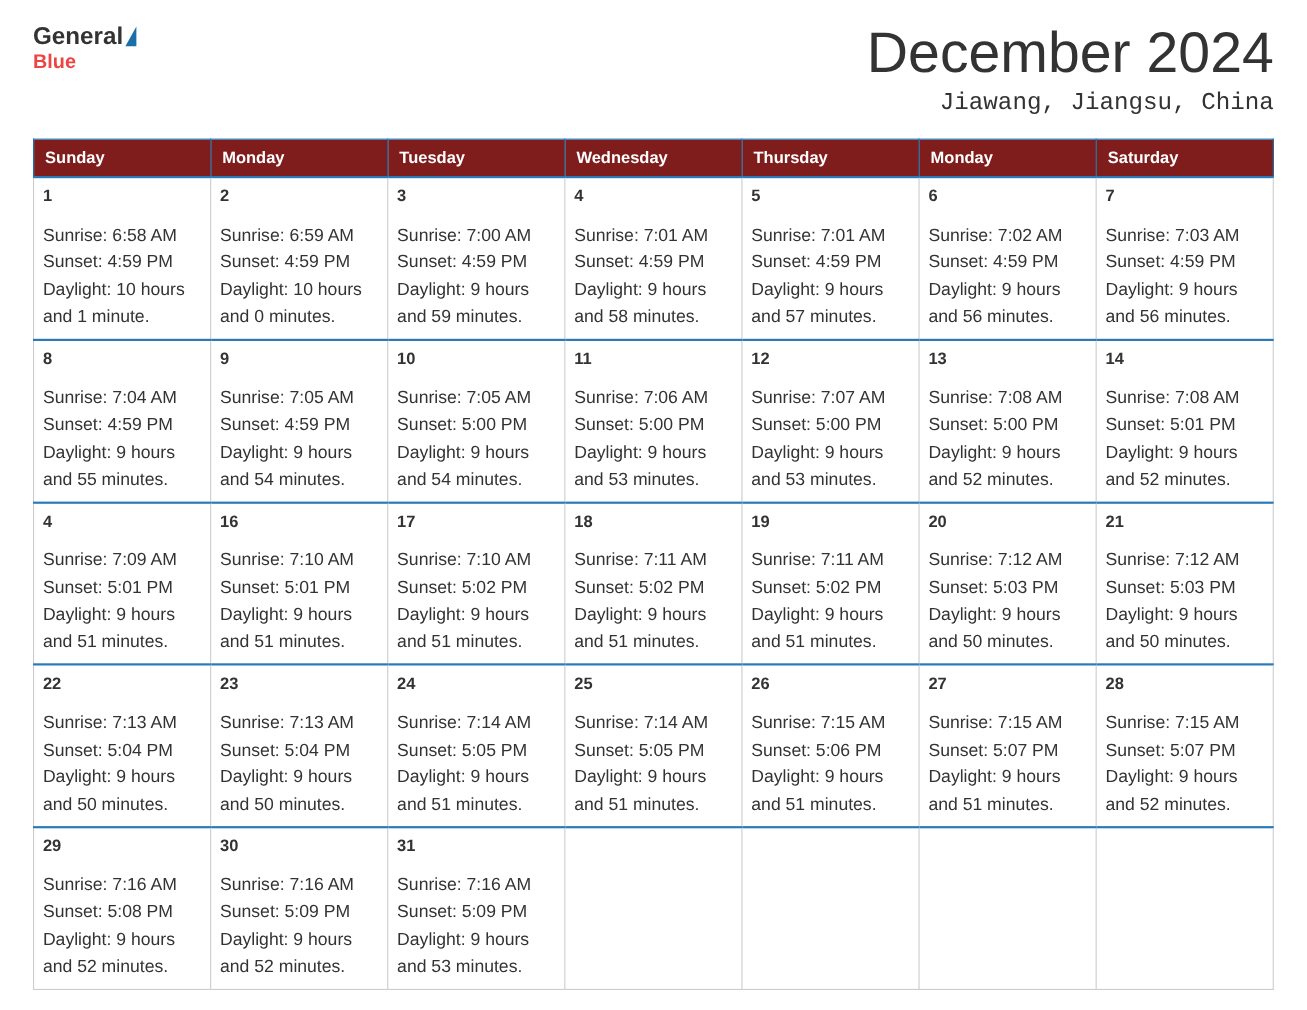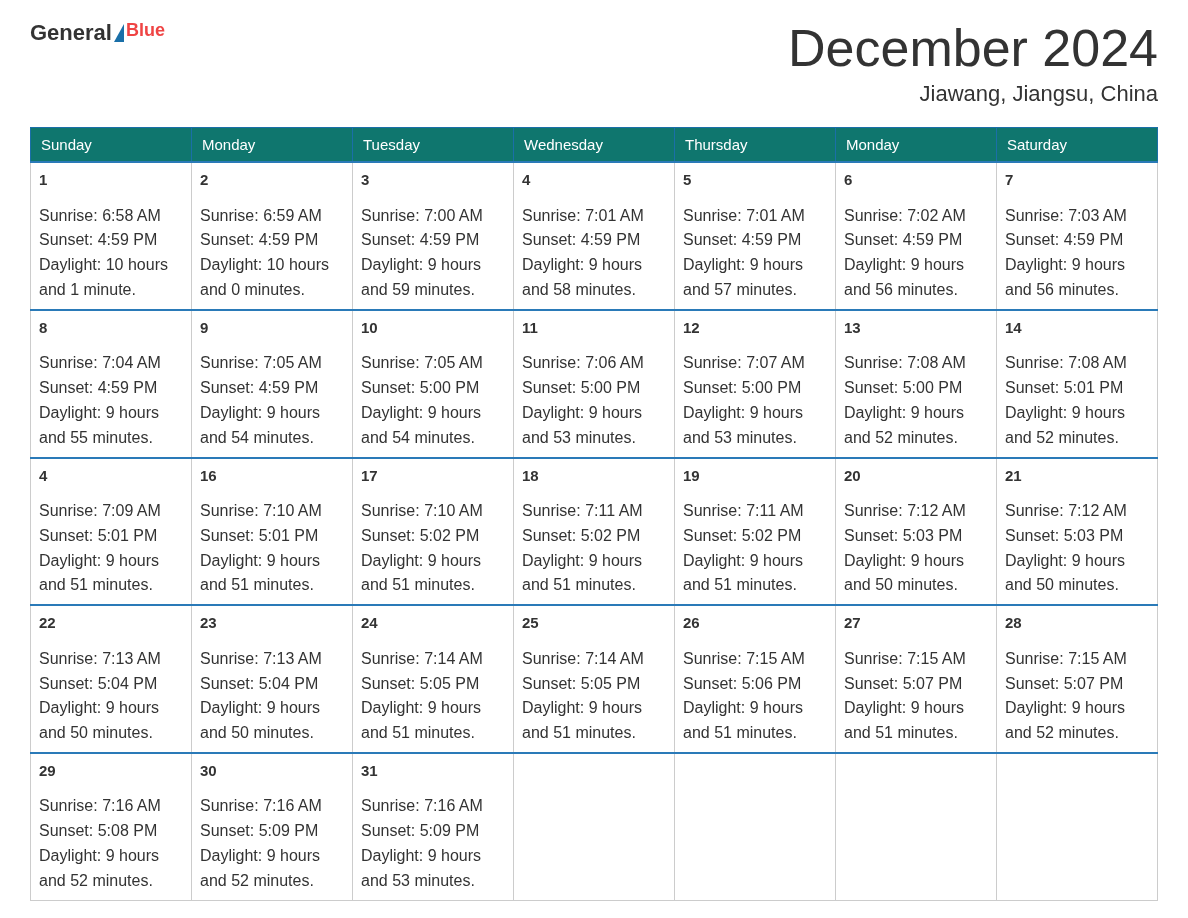--- a/index.html
+++ b/index.html
@@ -11,21 +11,21 @@
       min-height: 918px;
     }
     .header {
       display: flex;
       justify-content: space-between;
       align-items: flex-start;
       margin-bottom: 20px;
     }
     .logo {
       display: flex;
-      flex-direction: row;
+      flex-direction: column;
       align-items: flex-start;
     }
     .logo-top {
       display: flex;
       align-items: center;
     }
     .logo-general {
       font-size: 22px;
       font-weight: bold;
       color: #333;
@@ -48,33 +48,34 @@
     .month-title {
       font-size: 52px;
       font-weight: normal;
       color: #333;
       line-height: 1.1;
     }
     .location {
       font-size: 22px;
       color: #333;
       margin-top: 4px;
+      font-family: Liberation Mono, monospace;
     }
     .calendar {
       width: 100%;
       border-collapse: collapse;
       border: 1px solid #999;
     }
     .calendar th {
-      background: #0f766e;
+      background: #7f1d1d;
       color: #fff;
       padding: 8px 10px;
       text-align: left;
       font-size: 15px;
-      font-weight: normal;
+      font-weight: bold;
       border: 1px solid #1a6fa8;
     }
     .calendar td {
       border: 1px solid #ccc;
       vertical-align: top;
       padding: 6px 8px;
       width: calc(100% / 7);
       min-height: 100px;
       font-size: 12.5px;
       color: #333;

